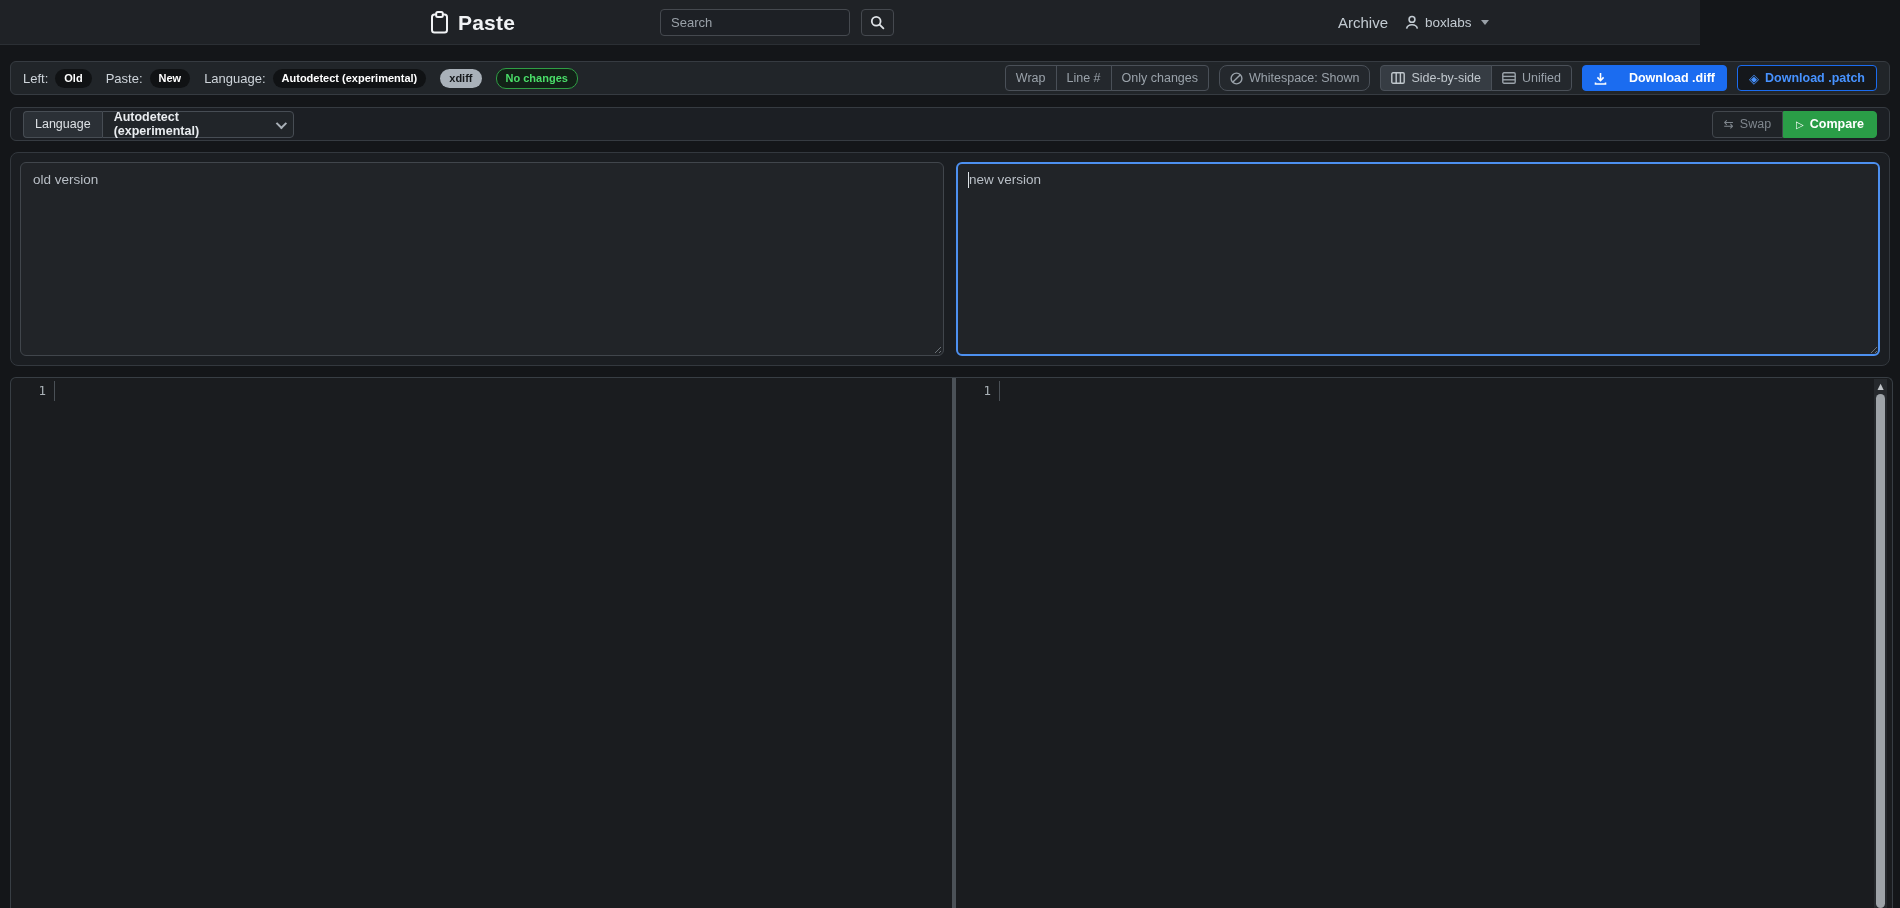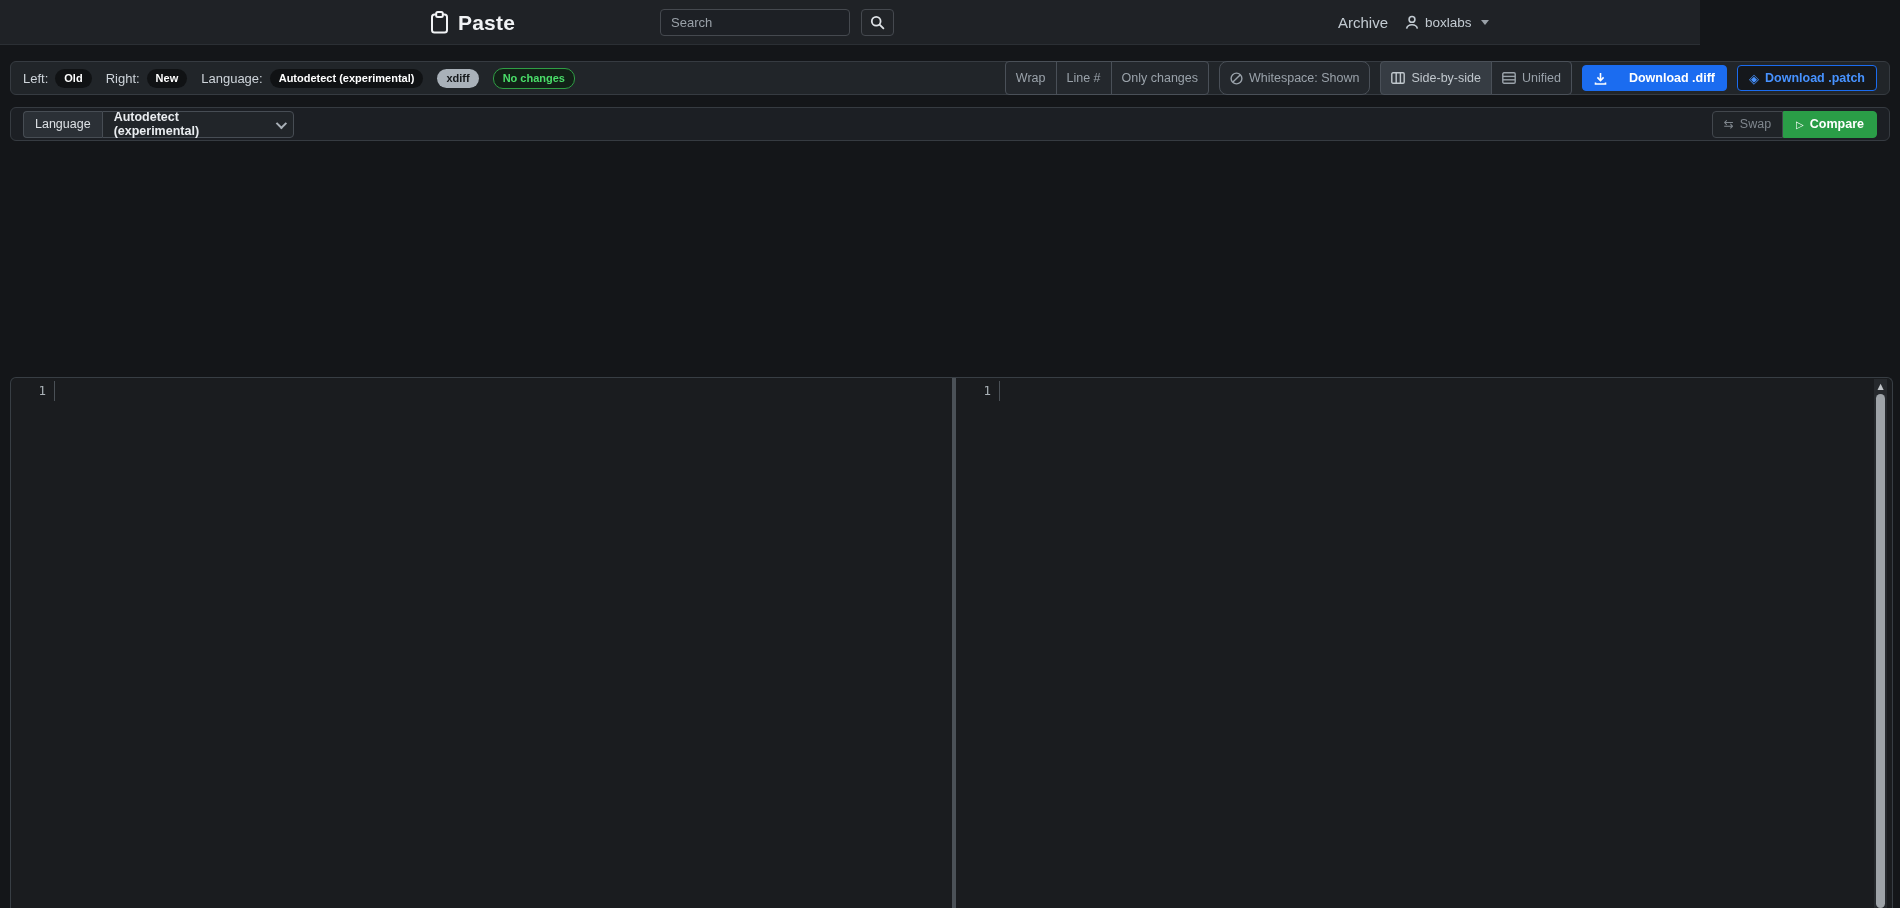--- a/index.html
+++ b/index.html
@@ -27,21 +27,21 @@
   
   .bar1{position:absolute;left:10px;top:61px;width:1880px;height:34px;background:#212529;
         border:1px solid #363b41;border-radius:6px;display:flex;align-items:center;padding:0 12px;}
   .blabel{font-size:13px;color:#ced4da;margin-right:7px;}
   .pill{display:inline-block;font-size:11px;font-weight:bold;line-height:1;
         padding:4px 9px;border-radius:10px;margin-right:14px;}
   .pill-dark{background:#101214;color:#ffffff;}
   .pill-gray{background:#a9b1b9;color:#15181b;}
   .pill-green{background:#122117;color:#4ade69;border:1px solid #2f9e44;}
   .spacer{flex:1;}
-  .tbtn{height:34px;display:flex;align-items:center;gap:6px;padding:0 10px;font-size:12.5px;
+  .tbtn{height:26px;display:flex;align-items:center;gap:6px;padding:0 10px;font-size:12.5px;
         color:#9aa2aa;background:#24282d;border:1px solid #4a5058;cursor:pointer;white-space:nowrap;}
   .grp{display:flex;margin-left:10px;}
   .grp .tbtn+.tbtn{margin-left:-1px;}
   .grp .tbtn:first-child{border-radius:4px 0 0 4px;}
   .grp .tbtn:last-child{border-radius:0 4px 4px 0;}
   .grp .tbtn:only-child{border-radius:8px;}
   .tbtn.active{background:#363c43;color:#c0c7cd;}
   .btn-blue{height:26px;display:flex;align-items:center;gap:22px;padding:0 11px;margin-left:10px;
             font-size:12.5px;font-weight:bold;color:#fff;background:#1b6cf0;border:1px solid #1b6cf0;
             border-radius:4px;cursor:pointer;white-space:nowrap;}
@@ -139,21 +139,21 @@
         </span>
         <span>boxlabs</span>
         <span class="caret"></span>
       </div>
     </div>
   </div>
 
   <div class="bar1">
     <span class="blabel">Left:</span>
     <span class="pill pill-dark">Old</span>
-    <span class="blabel">Right:</span>
+    <span class="blabel">Paste:</span>
     <span class="pill pill-dark">New</span>
     <span class="blabel">Language:</span>
     <span class="pill pill-dark">Autodetect (experimental)</span>
     <span class="pill pill-gray">xdiff</span>
     <span class="pill pill-green">No changes</span>
 
     <span class="spacer"></span>
 
     <div class="grp">
       <button class="tbtn">Wrap</button>
@@ -229,20 +229,31 @@
         <span class="uni" style="font-size:12px;color:#7f868d;">⇆</span>
         <span>Swap</span>
       </button>
       <button class="compare-btn">
         <span class="uni" style="font-size:10px;color:#fff;">▷</span>
         <span>Compare</span>
       </button>
     </div>
   </div>
 
+  <div class="panel3">
+    <div class="ta-wrap">
+      <textarea class="ta" placeholder="old version" style=""></textarea>
+      <span class="resize-handle"></span>
+    </div>
+    <div class="ta-wrap">
+      <textarea class="ta focused" placeholder="new version" style=""></textarea>
+      <span class="text-caret"></span>
+      <span class="resize-handle"></span>
+    </div>
+  </div>
 
   <div class="diff">
     <div class="pane pane-left">
       <div class="dline">
         <span class="ln">1</span>
       </div>
     </div>
     <div class="divider"></div>
     <div class="pane pane-right">
       <div class="dline">

